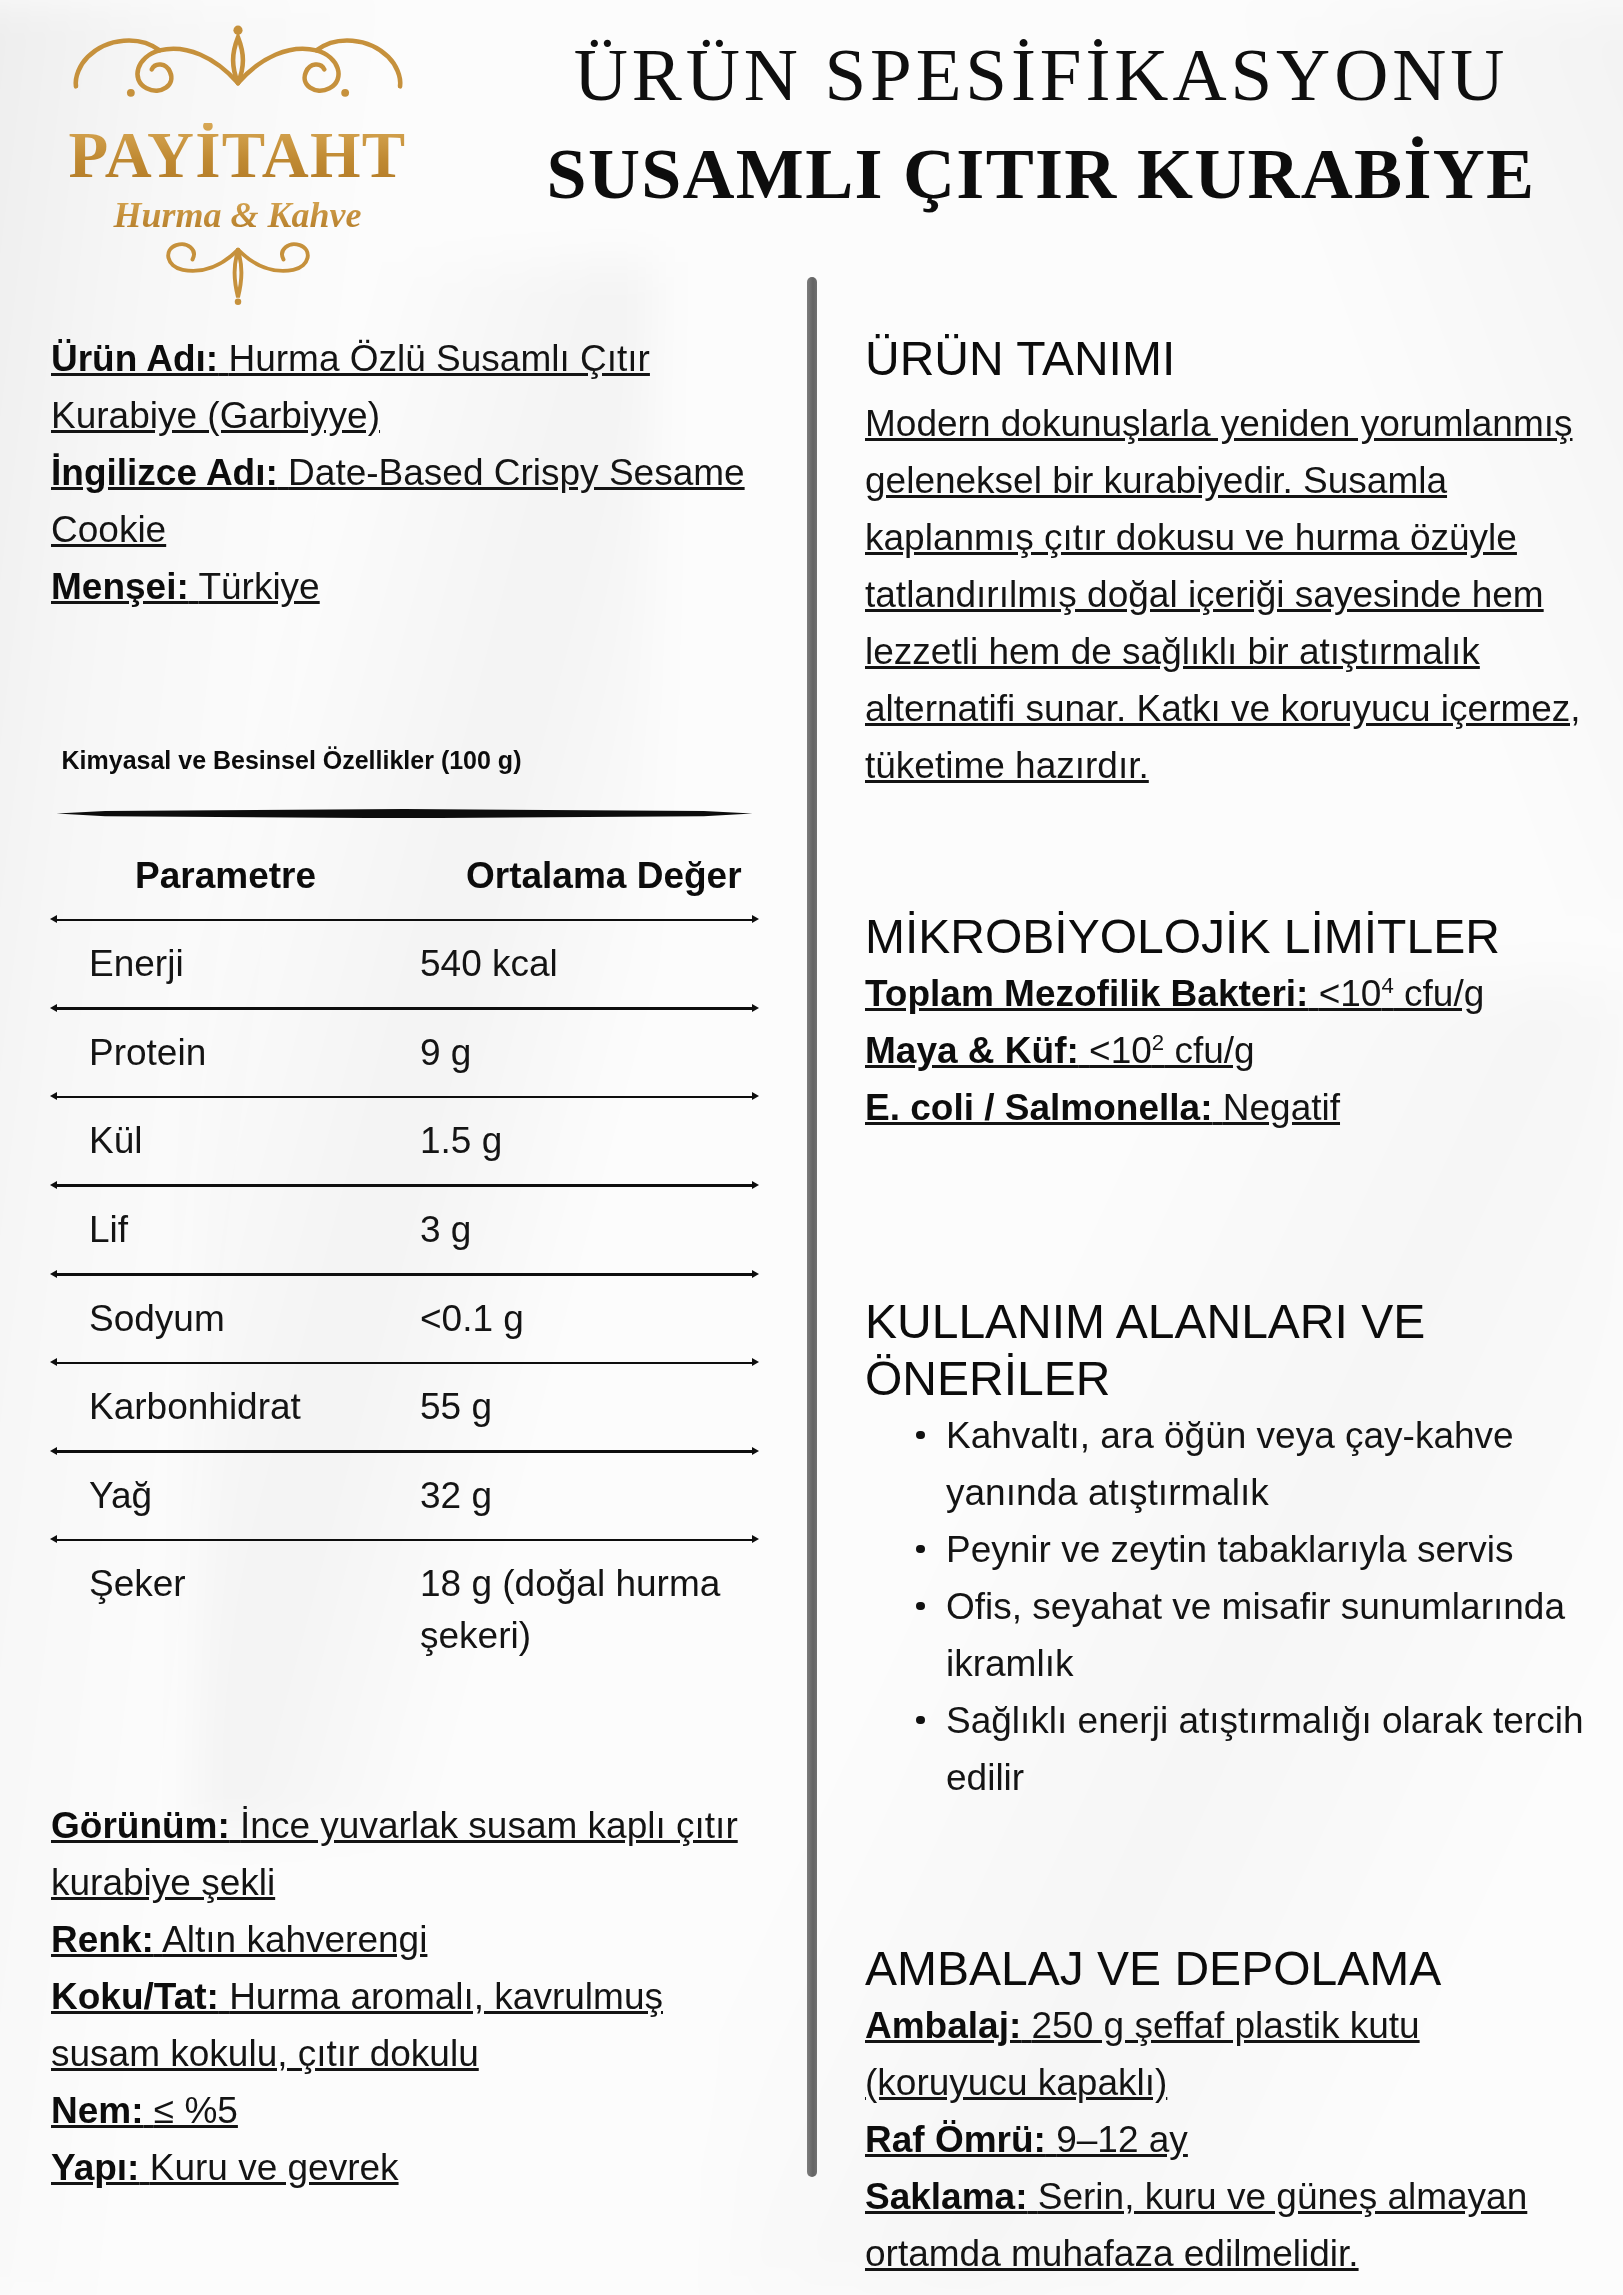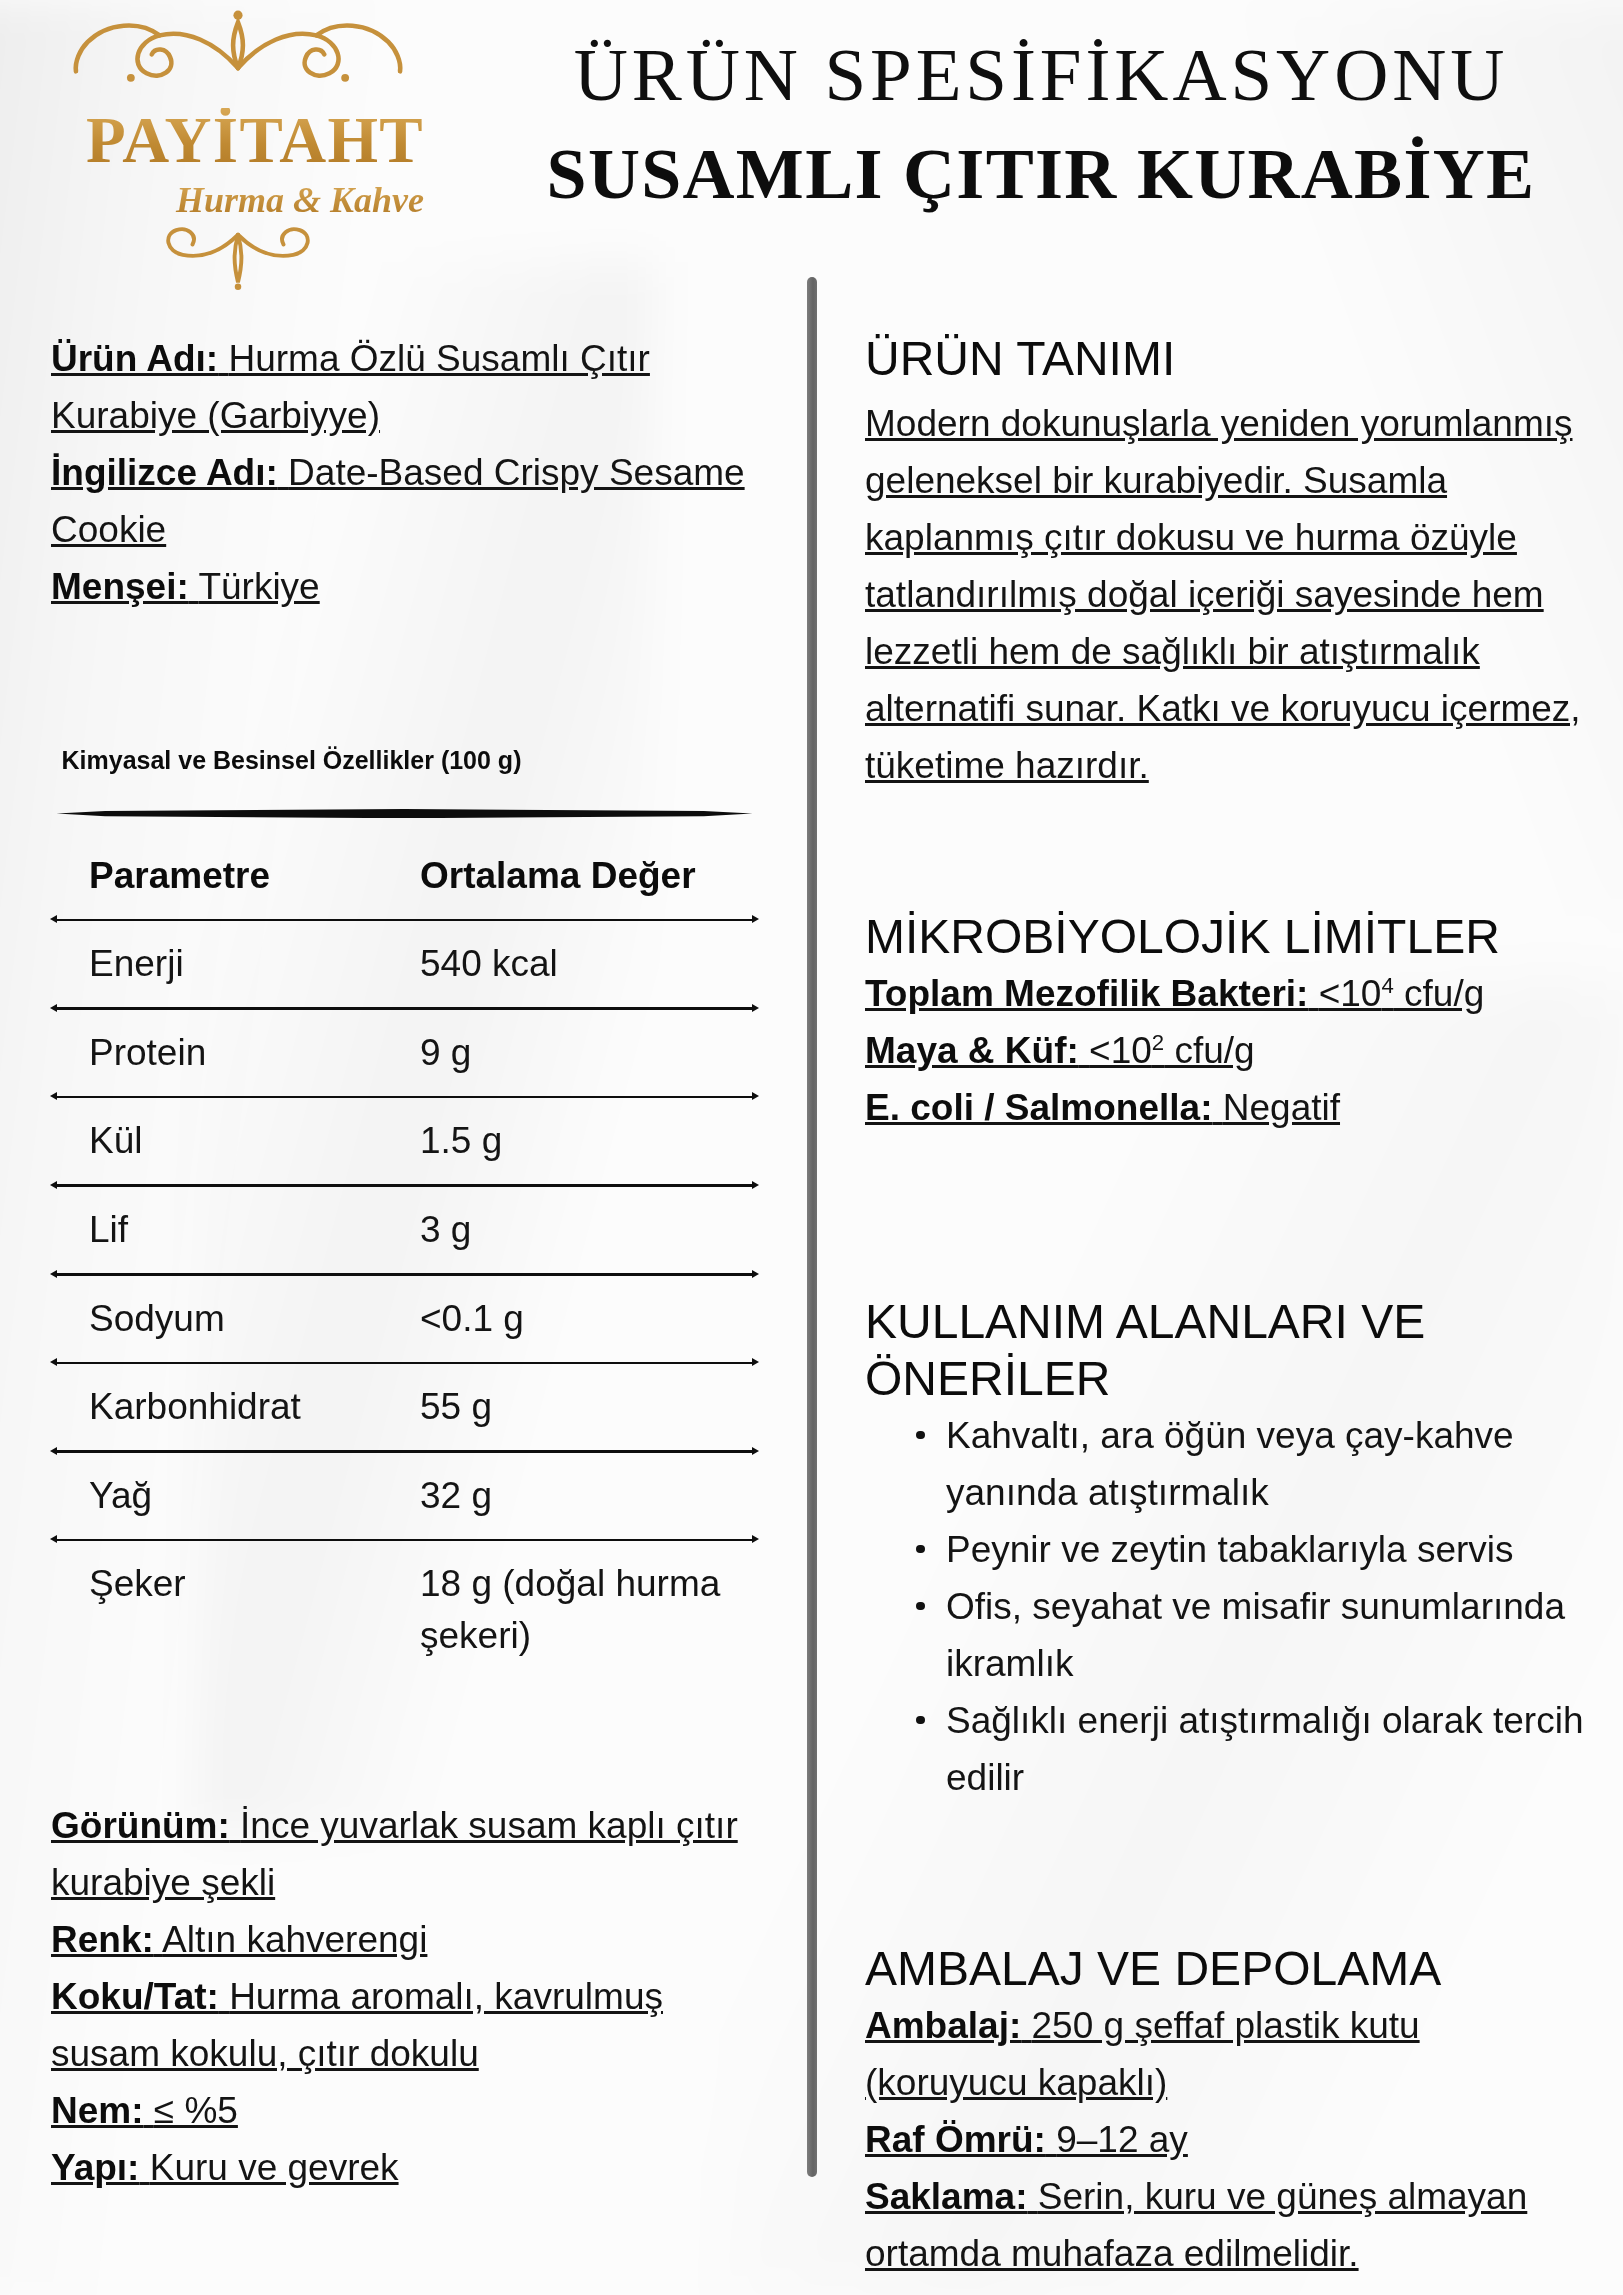--- a/index.html
+++ b/index.html
@@ -17,21 +17,21 @@
     background:linear-gradient(105deg, rgba(255,255,255,0) 20%, rgba(0,0,0,0.035) 50%, rgba(255,255,255,0) 75%);
     filter:blur(23px);}
   .fold3{right:-65px; top:0; width:458px; height:916px;
     background:linear-gradient(250deg, rgba(0,0,0,0.045) 0%, rgba(255,255,255,0) 60%);
     filter:blur(26px);}
   .fold4{left:720px; top:981px; width:916px; height:1314px;
     background:linear-gradient(115deg, rgba(255,255,255,0) 30%, rgba(0,0,0,0.025) 55%, rgba(255,255,255,0) 80%);
     filter:blur(29px);}
 
   
-  .logo{position:absolute; left:51px; top:6px; width:373px; text-align:right;}
+  .logo{position:absolute; left:51px; top:21px; width:373px; text-align:center;}
   .logo svg{display:block; margin:0 auto;}
   .logo-text{
     font-family:"Liberation Serif", serif; font-weight:bold;
     font-size:65px; line-height:1.0; letter-spacing:1.3px;
     color:#c6913c;
     background:linear-gradient(180deg,#d8a855 0%, #c08a33 55%, #b27a26 100%);
     -webkit-background-clip:text; background-clip:text; -webkit-text-fill-color:transparent;
     margin-top:3.9px;
   }
   .logo-tagline{
@@ -67,21 +67,21 @@
 
   
   .tbl-wrap{margin-top:131px;}
   .tbl-title{font-size:25px; font-weight:bold; color:#0c0c0c; padding-left:10.5px;}
   .taper{
     width:696px; height:9.2px; margin:34px auto 14.4px auto; background:#0d0d0d;
     clip-path:polygon(0 50%, 7% 22%, 50% 0, 93% 22%, 100% 50%, 93% 78%, 50% 100%, 7% 78%);
   }
   .t-row{display:grid; grid-template-columns:331px 1fr; padding:17px 0 17px 38px;}
   .t-row .cell{font-size:37px; line-height:52px; color:#141414;}
-  .t-head .cell{font-weight:bold; color:#0c0c0c;}
+  .t-head .cell{font-weight:bold; color:#0c0c0c;margin-left:46px;}
   .sepline{position:relative; height:2.6px; background:#0e0e0e; width:696px; margin:0 auto;}
   .sepline::before,.sepline::after{
     content:""; position:absolute; top:-3.3px; width:0; height:0;
     border-top:4.6px solid transparent; border-bottom:4.6px solid transparent;
   }
   .sepline::before{left:-6.5px; border-right:7.9px solid #0e0e0e;}
   .sepline::after{right:-6.5px; border-left:7.9px solid #0e0e0e;}
 
   .physical{margin-top:118px;}
 

